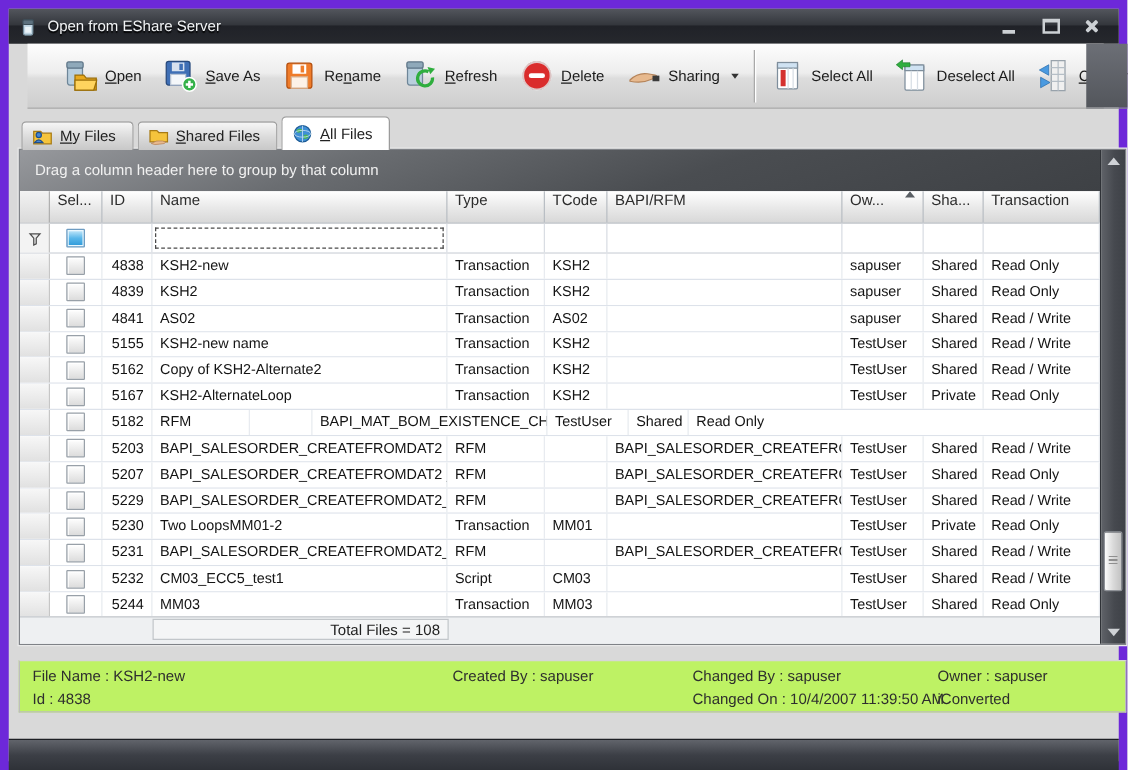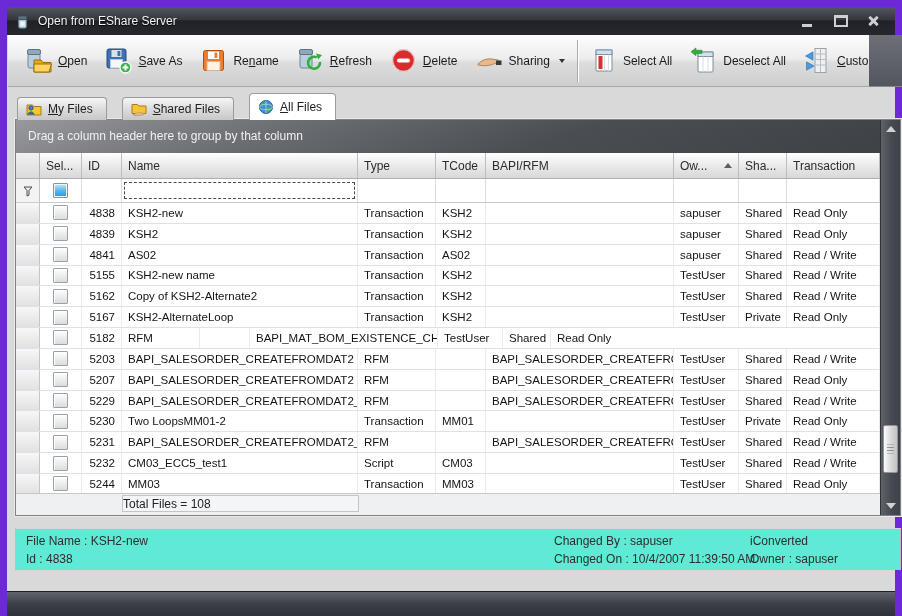--- a/index.html
+++ b/index.html
@@ -15,51 +15,51 @@
   .tbtns{margin-left:auto;display:flex;gap:18px;align-items:center;padding-right:6px}
   .tbtn{width:15px;height:14px;position:relative;cursor:pointer}
   .glyph-min{position:absolute;left:2px;bottom:1px;width:10px;height:3px;background:#ccd0d4}
   .glyph-max{position:absolute;left:1px;top:1px;width:10px;height:7px;border:2px solid #ccd0d4;border-top-width:3px}
   .glyph-close{position:absolute;inset:0}
   .glyph-close::before,.glyph-close::after{content:"";position:absolute;left:6px;top:1px;width:3px;height:12px;background:#ccd0d4;border-radius:1px}
   .glyph-close::before{transform:rotate(45deg)}
   .glyph-close::after{transform:rotate(-45deg)}
 
   
-  .toolbar{position:absolute;left:1px;top:28px;width:861px;height:52px;box-sizing:border-box;
+  .toolbar{position:absolute;left:15px;top:28px;width:861px;height:52px;box-sizing:border-box;
            background:linear-gradient(180deg,#fdfdfd,#ededed 46%,#dddddd 54%,#cecece);
-           border-bottom:1px solid #a8a8a8;display:flex;align-items:center;padding-left:0}
+           border-bottom:1px solid #a8a8a8;display:flex;align-items:center;padding-left:12px}
   .toolbar-end{position:absolute;left:862px;top:28px;width:39px;height:52px;box-sizing:border-box;
            background:linear-gradient(180deg,#6c6f76,#53565c);border-bottom:1px solid #85888d}
   .grip{width:8px;height:34px;margin:0 4px;
         background-image:radial-gradient(circle at 2px 2px,#9fa4aa 1.2px,rgba(0,0,0,0) 1.6px);
         background-size:4px 5px}
   #toolbar-buttons{display:flex;align-items:center;height:100%;flex:1}
   .tbarbtn{display:flex;align-items:center;gap:6px;padding:0 9px;height:44px;cursor:pointer;color:#1b1b1b;white-space:nowrap}
   .tbarbtn .icon svg{width:27px;height:27px;display:block}
   .tsep{width:1px;height:42px;background:#a9a9a9;box-shadow:1px 0 0 #ffffff;margin:0 3px}
   .caret{width:0;height:0;border-left:3.5px solid transparent;border-right:3.5px solid transparent;border-top:4px solid #333;margin-left:3px}
 
   
-  .tabs{position:absolute;left:10px;top:86px;height:27px;display:flex;align-items:flex-end;gap:15px;z-index:5}
+  .tabs{position:absolute;left:10px;top:86px;height:27px;display:flex;align-items:flex-end;gap:3px;z-index:5}
   .tab{display:flex;align-items:center;gap:6px;height:23px;padding:0 13px 0 8px;box-sizing:border-box;
        background:linear-gradient(180deg,#f6f6f6,#dadada 55%,#c8c8c8);border:1px solid #9b9b9b;border-bottom:none;
        border-radius:4px 4px 0 0;color:#222;cursor:pointer;white-space:nowrap}
   .tab.active{height:27px;background:#ffffff;position:relative;z-index:6}
   .tab .icon svg{width:16px;height:16px;display:block}
 
   
   .grid{position:absolute;left:8px;top:112px;width:886px;height:397px;box-sizing:border-box;
         background:#fff;border:1px solid #7f8287;display:flex;box-shadow:0 0 0 1px #e9e9e9}
   .gmain{flex:1;display:flex;flex-direction:column;min-width:0}
   .groupbar{height:33px;line-height:33px;padding-left:12px;color:#f1f1f1;cursor:default;
             background:linear-gradient(160deg,#97999d 0%,#6a6d71 30%,#4a4d51 62%,#3e4145 100%)}
   .ghead{height:25px;display:flex;background:linear-gradient(180deg,#ffffff,#eaeaea 50%,#d8d8d8);
          border-bottom:1px solid #aab0b6;flex:none}
-  .hcell{border-right:1px solid #b9bec4;padding:0 6px;display:flex;align-items:center;box-sizing:border-box;
+  .hcell{border-right:1px solid #b9bec4;padding:0 6px;display:flex;align-items:flex-start;box-sizing:border-box;
          color:#2c2c2c;overflow:hidden;white-space:nowrap;text-overflow:ellipsis;cursor:pointer}
   .hind{background:linear-gradient(180deg,#f2f2f2,#dadada);border-right:1px solid #b0b0b0}
   .sortarrow{width:0;height:0;border-left:4px solid transparent;border-right:4px solid transparent;
              border-bottom:5px solid #5a5f64;margin-left:auto;flex:none}
   .gfilter{height:23px;display:flex;background:#fff;border-bottom:1px solid #c6ccd4;flex:none}
   .fcell{border-right:1px solid #d9dde3;display:flex;align-items:center;justify-content:center;box-sizing:border-box}
   .find{background:#f3f3f3;border-right:1px solid #c2c2c2;cursor:pointer}
   .fcell .icon svg{width:12px;height:12px;display:block}
   .selicon{width:13px;height:13px;border:1px solid #6d9cc2;border-radius:1px;cursor:pointer;
            background:linear-gradient(180deg,#c8eafb,#5ab7ea 50%,#2c98d8);box-shadow:inset 0 0 0 1px #eaf7fe}
@@ -69,21 +69,21 @@
   .grow{height:20.85px;display:flex;border-bottom:1px solid #dde2ea;box-sizing:border-box;background:#fff}
   .gcell{border-right:1px solid #e8ebf0;padding:0 6px;display:flex;align-items:center;box-sizing:border-box;
          color:#141414;overflow:hidden;white-space:nowrap;text-overflow:ellipsis;font-size:11.5px}
   .gind{background:linear-gradient(180deg,#f7f7f7,#e1e1e1);border-right:1px solid #c6c6c6}
   .ccenter{justify-content:center}
   .aright{justify-content:flex-end}
   .cb{width:13px;height:13px;border:1px solid #98a0a8;border-radius:1px;cursor:pointer;
       background:linear-gradient(180deg,#fefefe,#dcdcdc);box-shadow:inset 1px 1px 0 #fff}
   .gfoot{height:21px;background:#eef0f2;border-top:1px solid #c4c8cc;position:relative;flex:none}
   .totalbox{position:absolute;left:106px;top:1px;width:237px;height:17px;line-height:17px;box-sizing:border-box;
-            background:#f4f5f6;border:1px solid #c2c6ca;text-align:left;padding-right:6px;color:#222}
+            background:#f4f5f6;border:1px solid #c2c6ca;text-align:right;padding-right:6px;color:#222}
   
   .c0{width:24px;flex:none}.c1{width:42px;flex:none}.c2{width:40px;flex:none}.c3{width:236px;flex:none}
   .c4{width:78px;flex:none}.c5{width:50px;flex:none}.c6{width:188px;flex:none}.c7{width:65px;flex:none}
   .c8{width:48px;flex:none}.c9{flex:1;min-width:0}
 
   
   .gscroll{width:19px;flex:none;border-left:1px solid #2f3237;display:flex;flex-direction:column;align-items:center;
            background:linear-gradient(90deg,#5f6268,#46494f 55%,#3e4147)}
   .sarrow{width:0;height:0;border-left:5px solid transparent;border-right:5px solid transparent;margin:6px 0;cursor:pointer}
   .sarrow.up{border-bottom:6px solid #cfd2d6}
@@ -91,21 +91,21 @@
   .strack{flex:1;width:100%;position:relative}
   .sthumb{position:absolute;left:2px;right:2px;top:80%;height:46px;border:1px solid #8f9298;border-radius:2px;cursor:grab;
           background:linear-gradient(90deg,#fbfbfb,#dadada 50%,#c2c2c2)}
   .sthumb::after{content:"";position:absolute;left:3px;right:3px;top:50%;height:9px;transform:translateY(-50%);
           background:repeating-linear-gradient(180deg,#8f8f8f 0 1px,rgba(0,0,0,0) 1px 3px)}
 
   
   .attrs{position:absolute;left:8px;top:521px;width:886px}
   .attrs-head{height:20px;line-height:20px;padding-left:8px;box-sizing:border-box;color:#fff;
               background:linear-gradient(180deg,#bbbec1,#8b8e91 50%,#76787b);border:1px solid #8f9194;border-bottom:none}
-  .attrs-body{height:42px;box-sizing:border-box;background:#5eead4;border:1px solid #bdbdbd;border-top:1px solid #d6d6d6;
+  .attrs-body{height:42px;box-sizing:border-box;background:#bef264;border:1px solid #bdbdbd;border-top:1px solid #d6d6d6;
               display:flex;padding-top:4px;color:#2e2e2e}
   .acol{display:flex;flex-direction:column;gap:2px}
   .aline{line-height:16px;white-space:nowrap}
   .acol0{width:346px;padding-left:10px;box-sizing:border-box}
   .acol1{width:192px}.acol2{width:196px}.acol3{flex:1}
 
   .bottomband{position:absolute;left:0;top:584px;width:100%;height:31px;box-sizing:border-box;border-top:1px solid #1d1f24;
               background:linear-gradient(180deg,#61646b,#3c3f46 40%,#2d3036 85%,#34373d)}
   u{text-decoration:underline}
 </style>
@@ -550,26 +550,27 @@
     </div>
   </div>
 
   <div class="attrs">
     <div class="attrs-body" id="attrs-body">
         <div class="acol acol0">
           <div class="aline">File Name : KSH2-new</div>
           <div class="aline">Id : 4838</div>
         </div>
         <div class="acol acol1">
+          <div class="aline">Created By : sapuser</div>
         </div>
         <div class="acol acol2">
           <div class="aline">Changed By : sapuser</div>
           <div class="aline">Changed On : 10/4/2007 11:39:50 AM</div>
         </div>
         <div class="acol acol3">
+          <div class="aline">Owner : sapuser</div>
           <div class="aline">iConverted</div>
-          <div class="aline">Owner : sapuser</div>
         </div>
       </div>
   </div>
 
   <div class="bottomband"></div>
 </div>
 
 </body></html>

